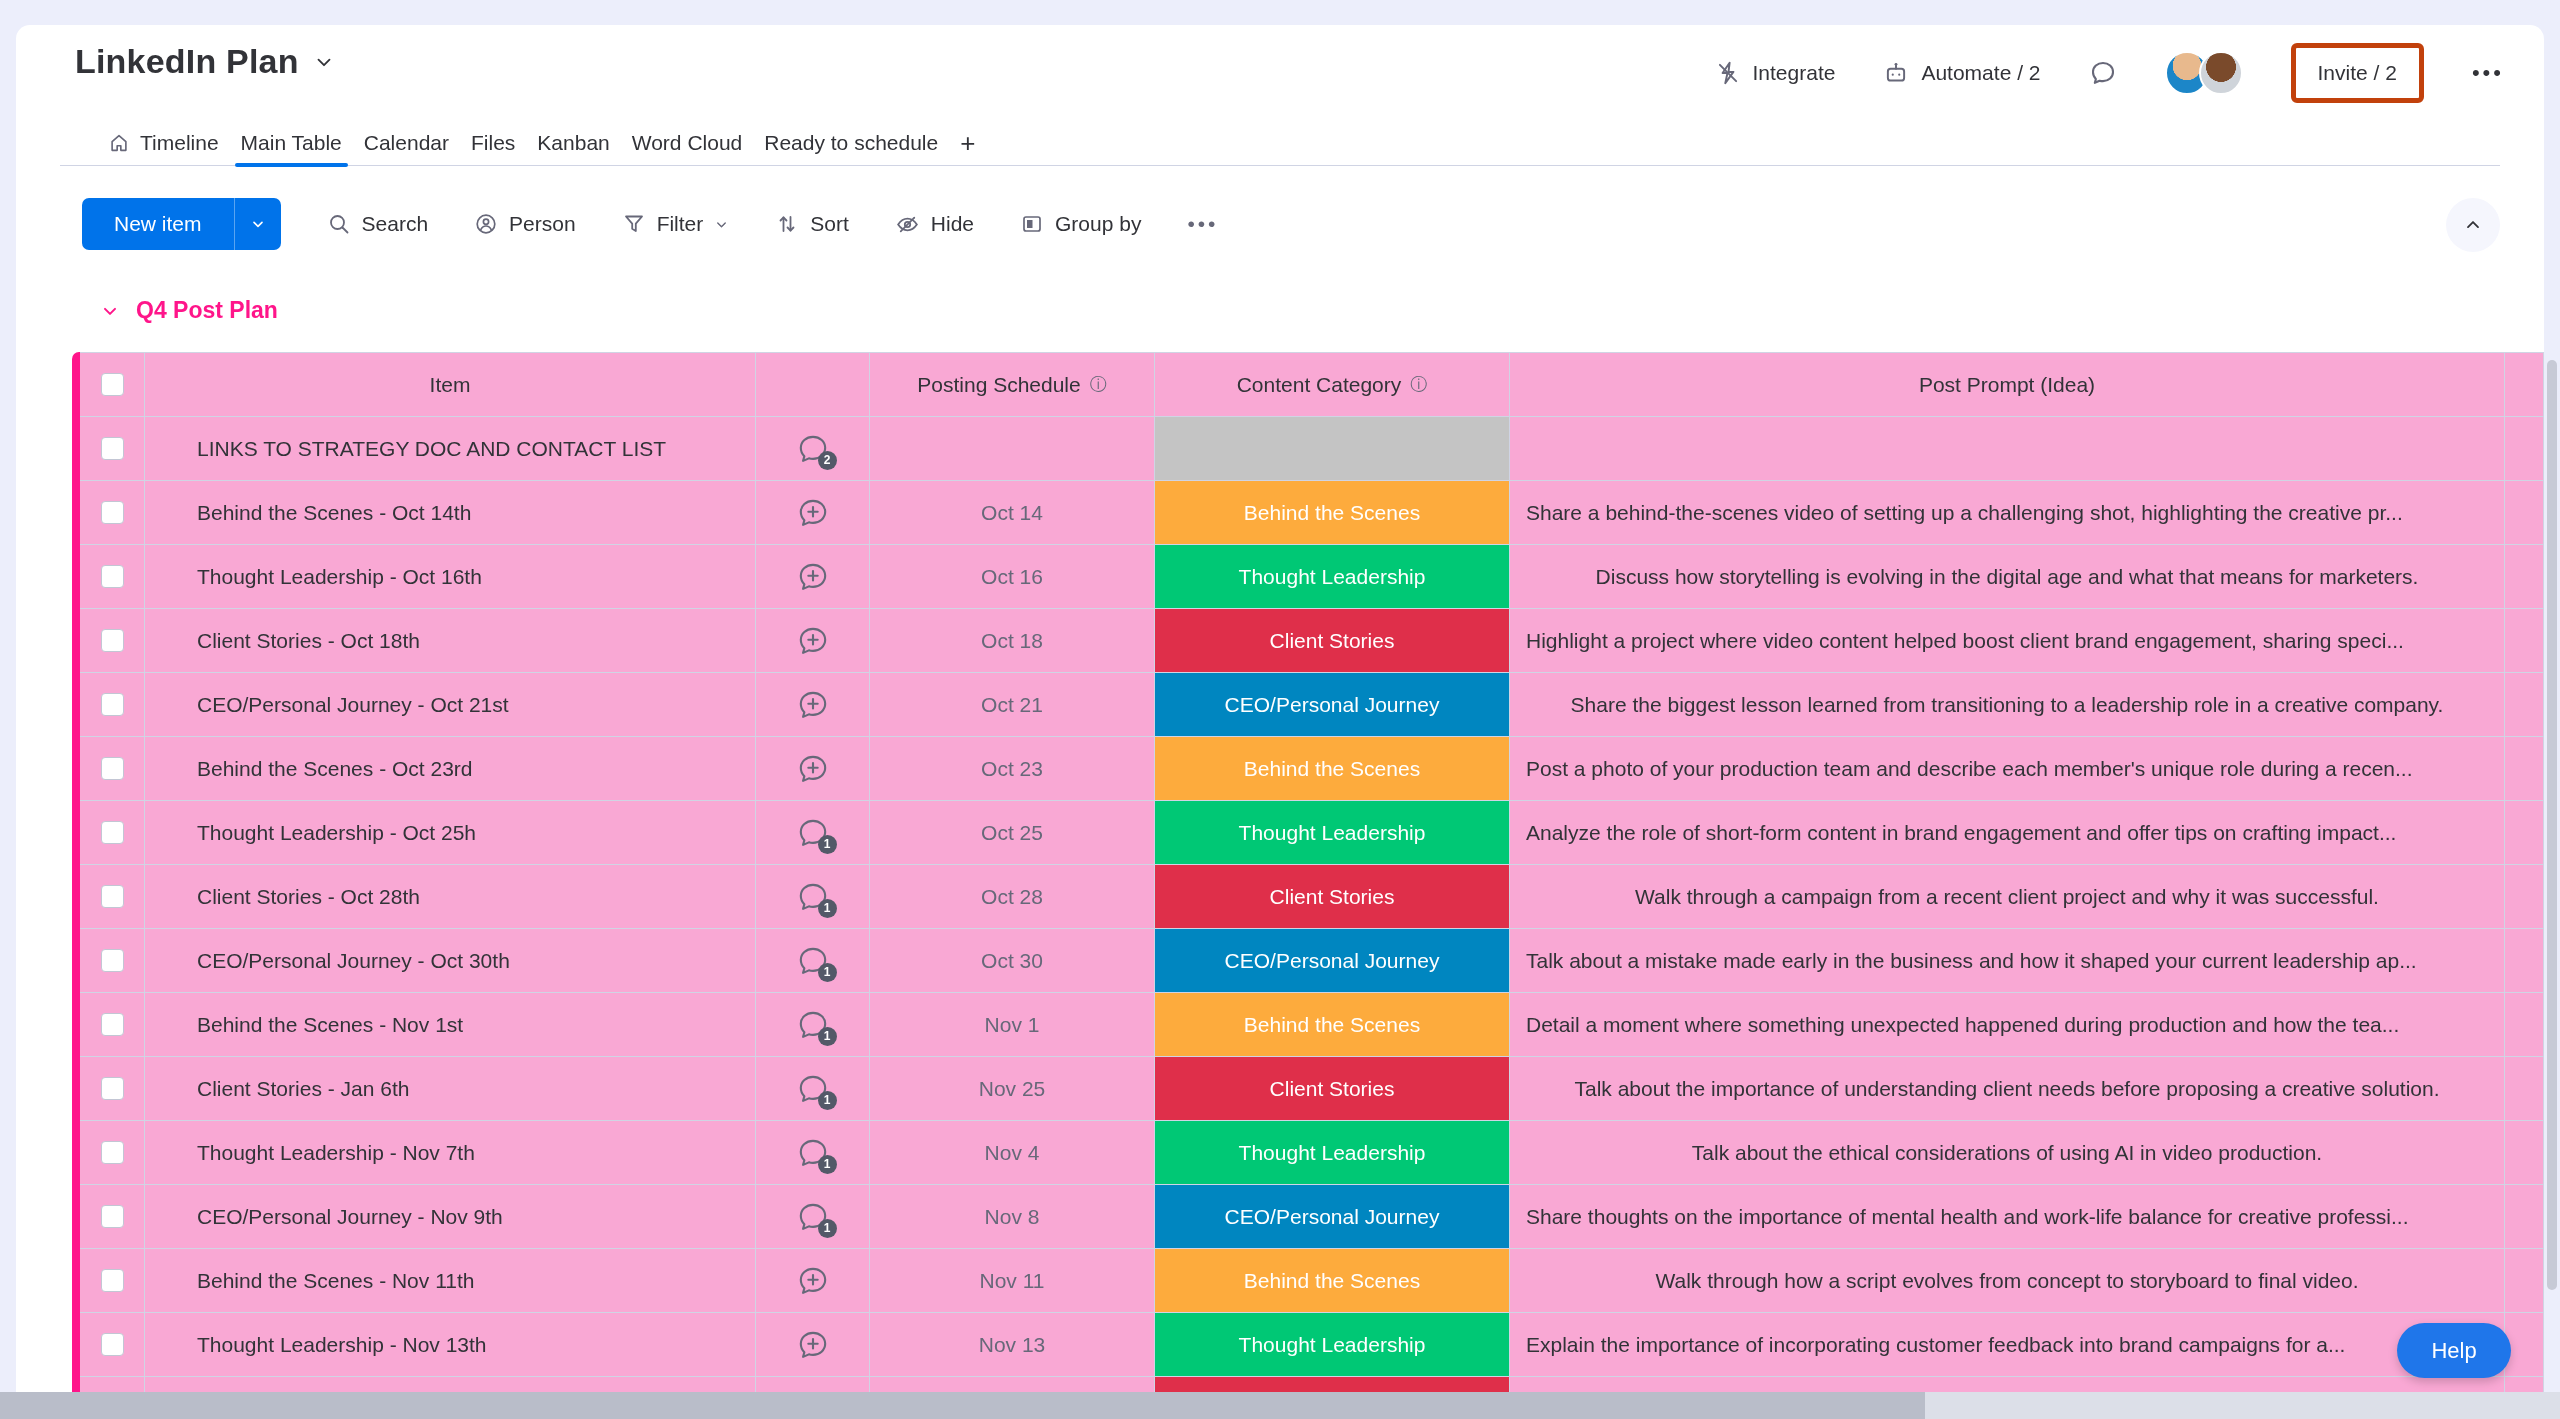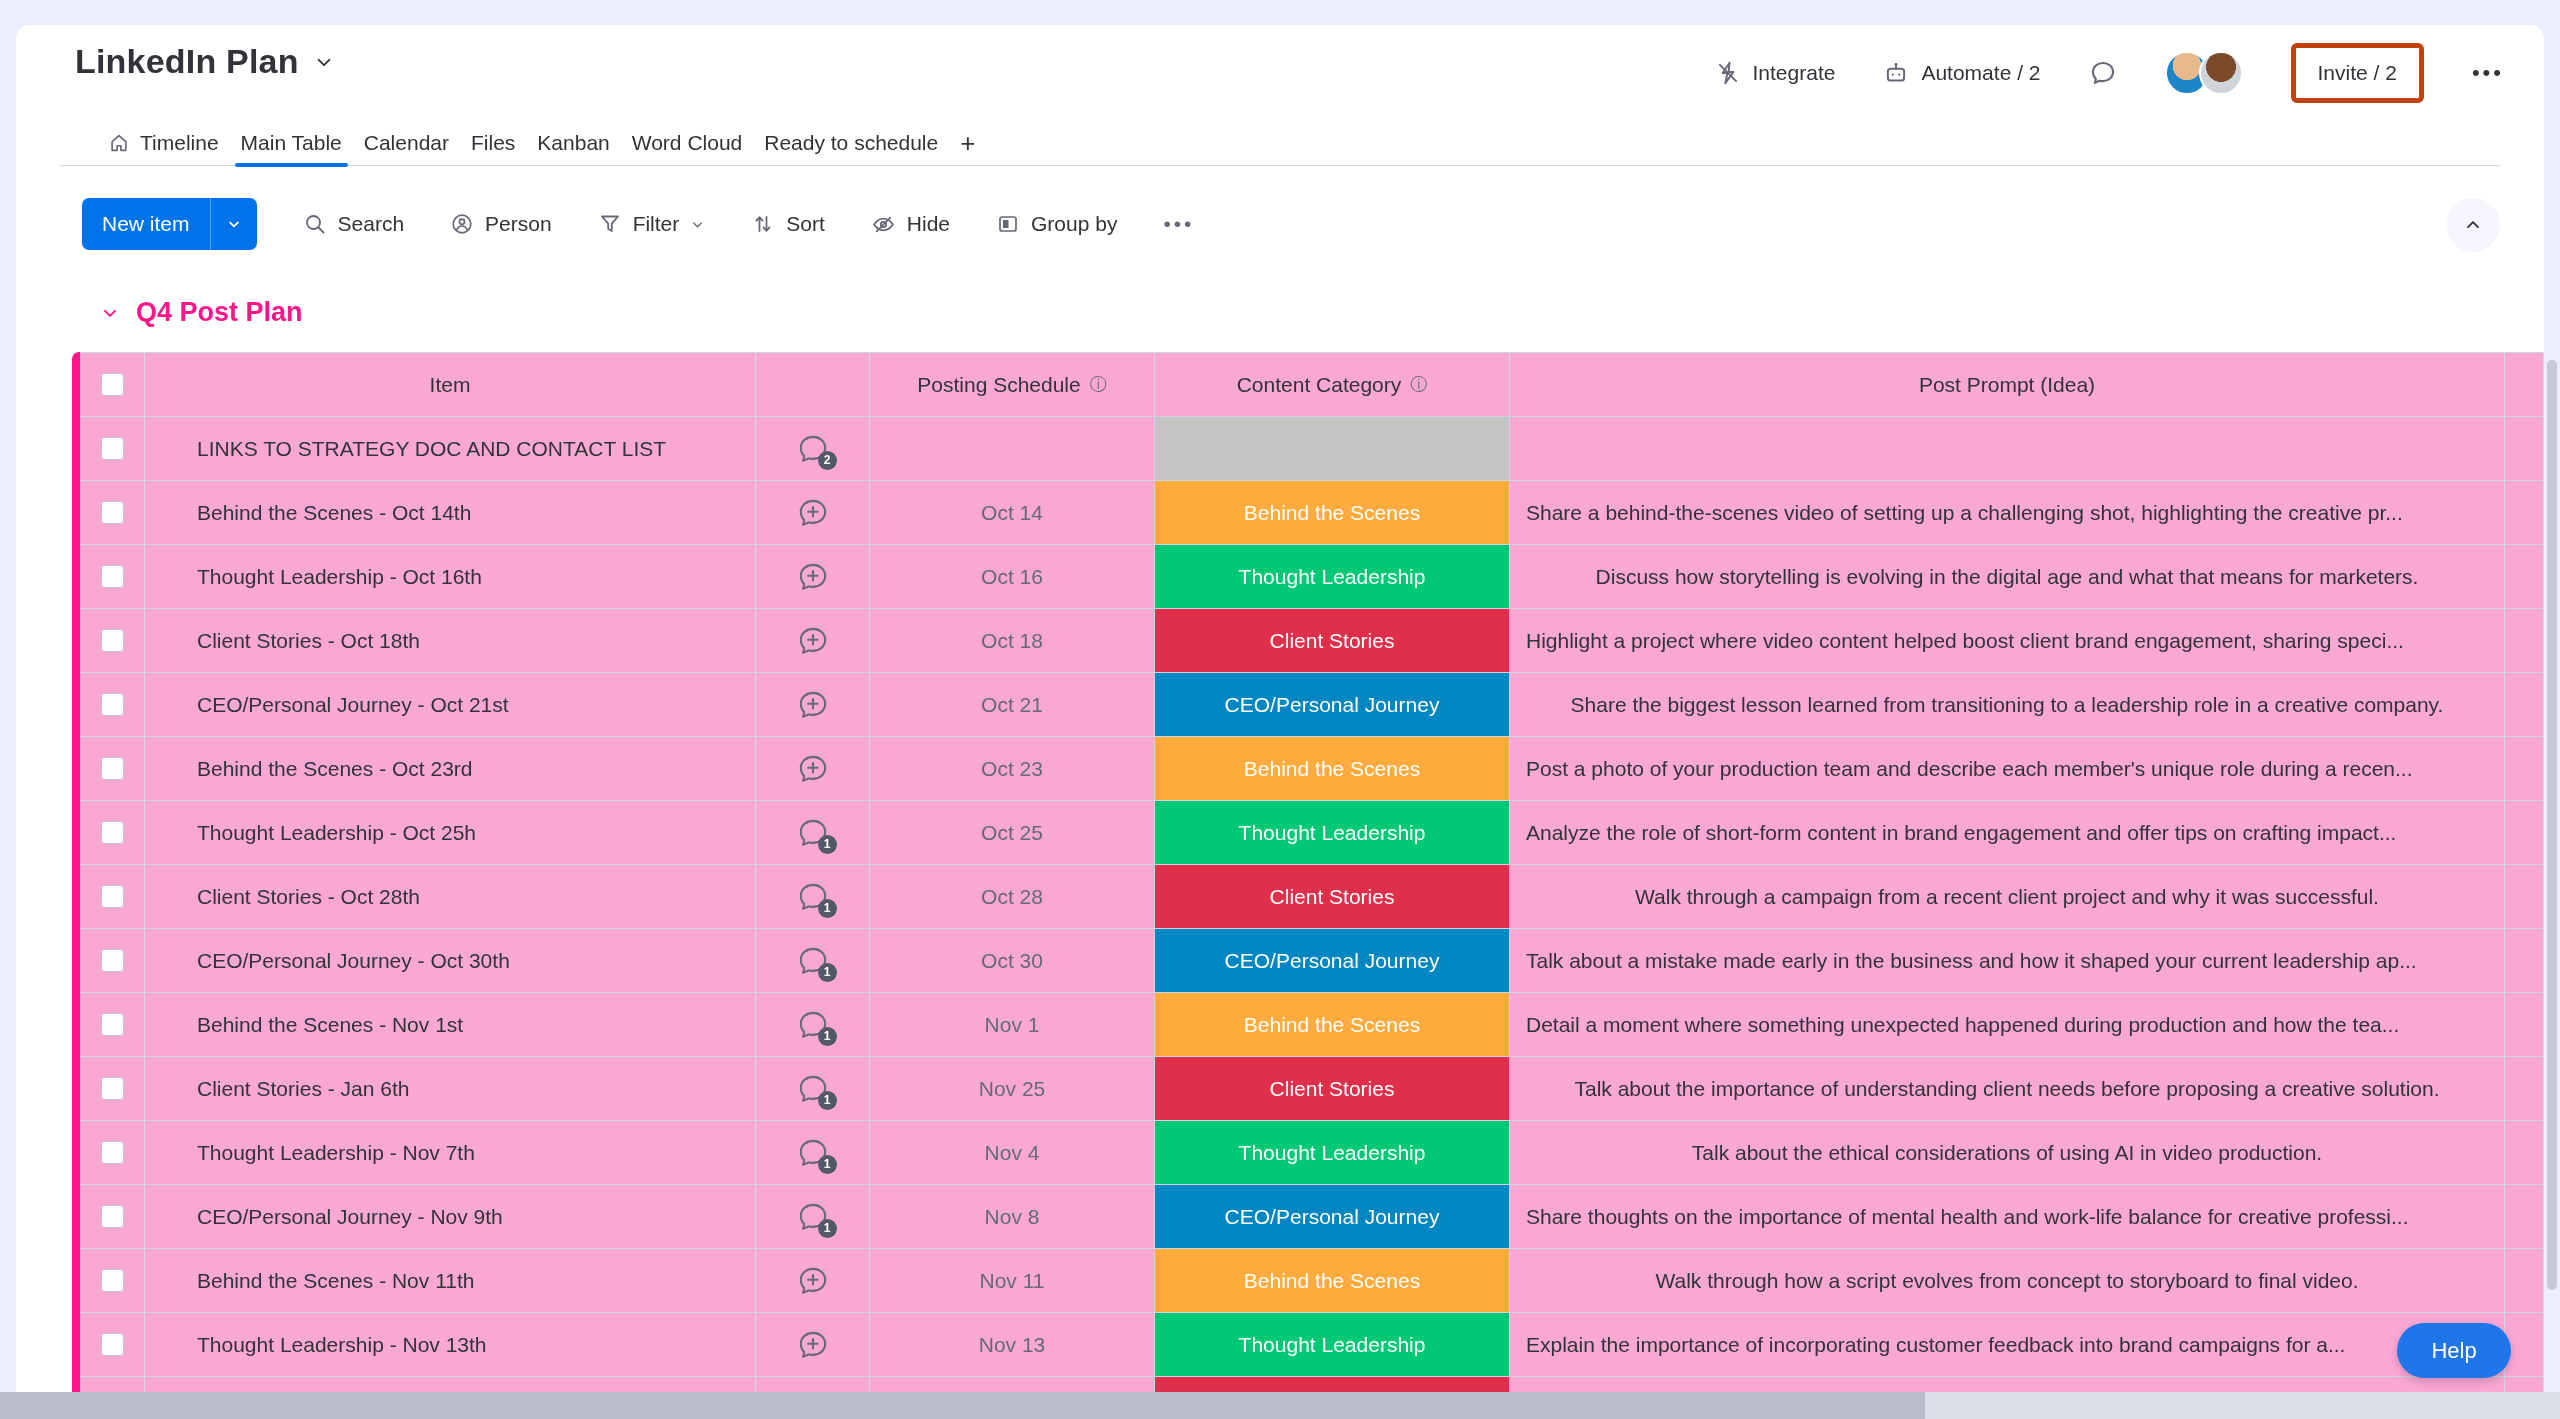--- a/index.html
+++ b/index.html
@@ -38,31 +38,31 @@
   .tab.active{font-weight:500;}
   .tab.active::after{
     content:"";position:absolute;left:-6px;right:-6px;bottom:-2px;height:4px;border-radius:3px;background:#0073ea;
   }
   .tab .plus{font-size:26px;color:#323338;}
   
   .toolbar{position:absolute;left:66px;top:173px;display:flex;align-items:center;gap:46px;height:52px;}
   .new-item{
     display:flex;align-items:stretch;height:52px;border-radius:7px;overflow:hidden;background:#0073ea;color:#fff;cursor:pointer;
   }
-  .new-item .lbl{display:flex;align-items:center;padding:0 20px;font-size:21px;}
+  .new-item .lbl{display:flex;align-items:center;padding:0 32px;font-size:21px;}
   .new-item .split{width:1px;background:rgba(255,255,255,.35);}
   .new-item .dd{width:46px;display:flex;align-items:center;justify-content:center;}
   .tool{display:flex;align-items:center;gap:11px;font-size:21px;color:#323338;cursor:pointer;}
   .collapse-btn{
     position:absolute;right:44px;top:173px;width:54px;height:54px;border-radius:50%;
     background:#f5f6fd;display:flex;align-items:center;justify-content:center;cursor:pointer;
   }
   
   .group-header{position:absolute;left:84px;top:272px;display:flex;align-items:center;gap:16px;cursor:pointer;}
-  .group-title{font-size:27px;font-weight:600;}
+  .group-title{font-size:23px;font-weight:600;}
   
   .table-wrap{position:absolute;left:56px;top:327px;right:0;bottom:0;}
   .group-bar{position:absolute;left:0;top:0;bottom:0;width:8px;border-radius:7px 0 0 0;}
   .grid{position:absolute;left:8px;top:0;right:0;}
   .trow{
     display:grid;grid-template-columns:65px 611px 114px 285px 355px 995px 39px;
     height:63px;border-bottom:1px solid #d0d4e4;background:#f9a8d4;
   }
   .trow.thead{border-top:1px solid #d0d4e4;}
   .cell{

